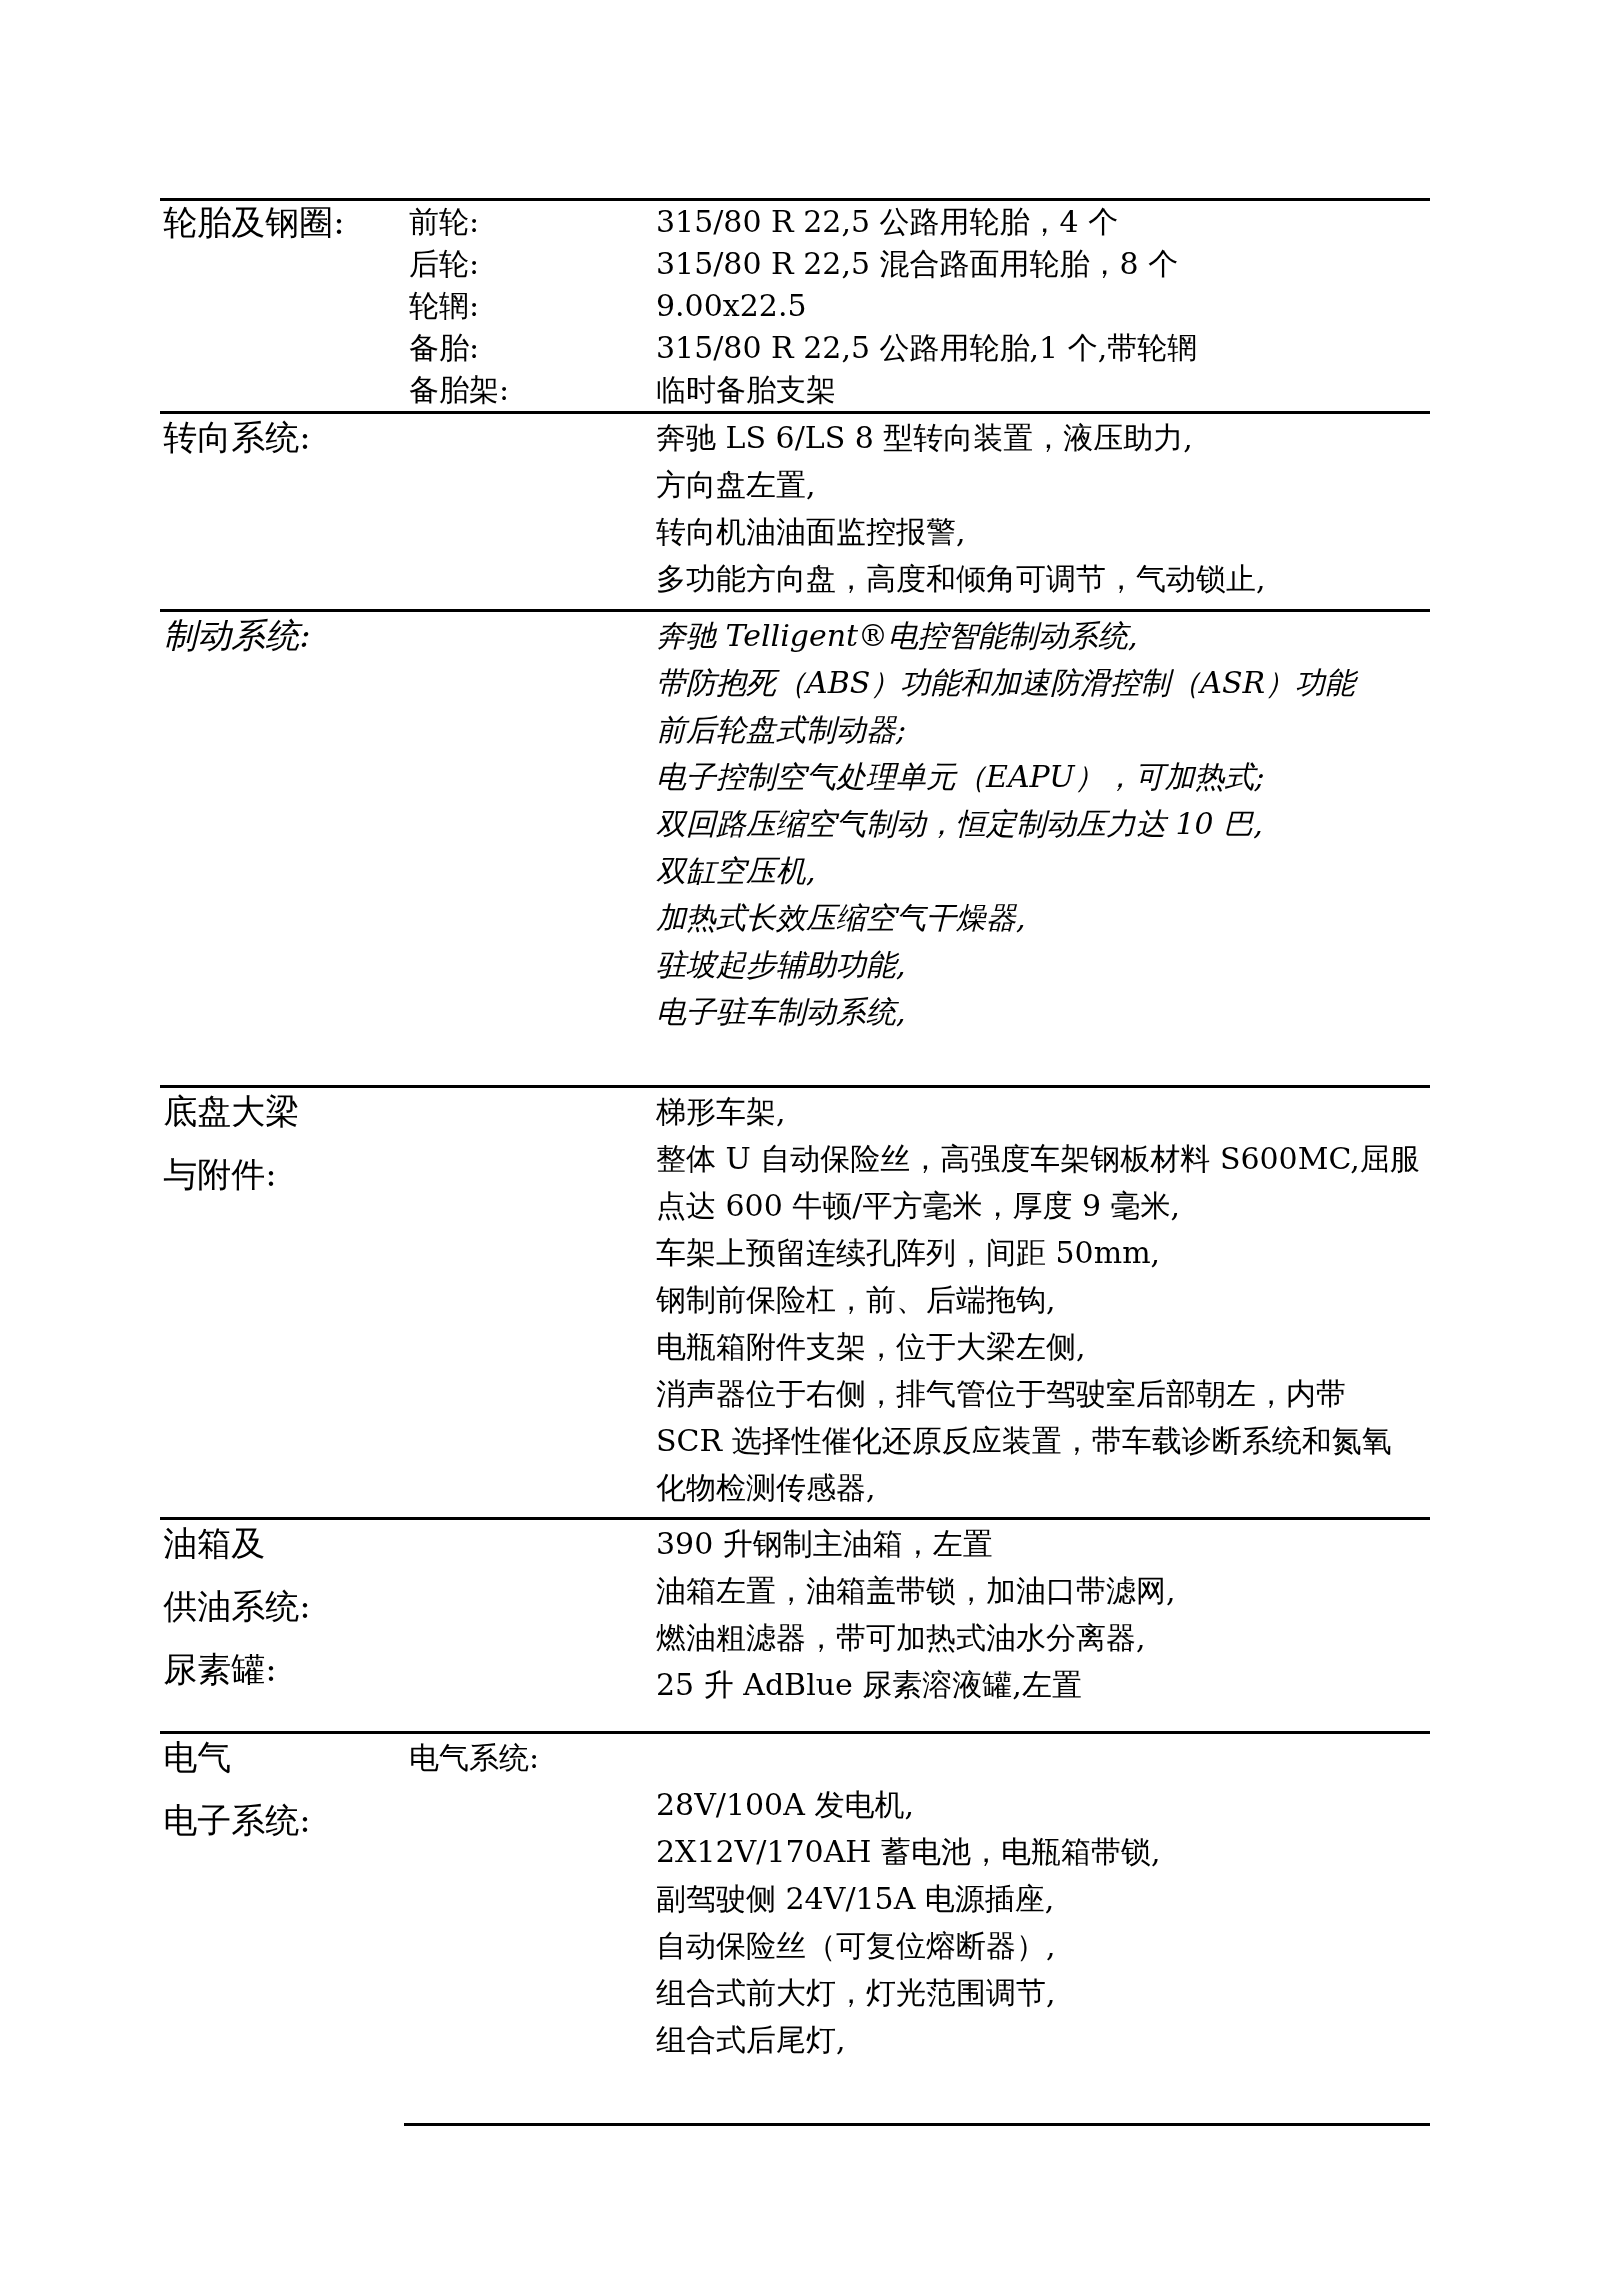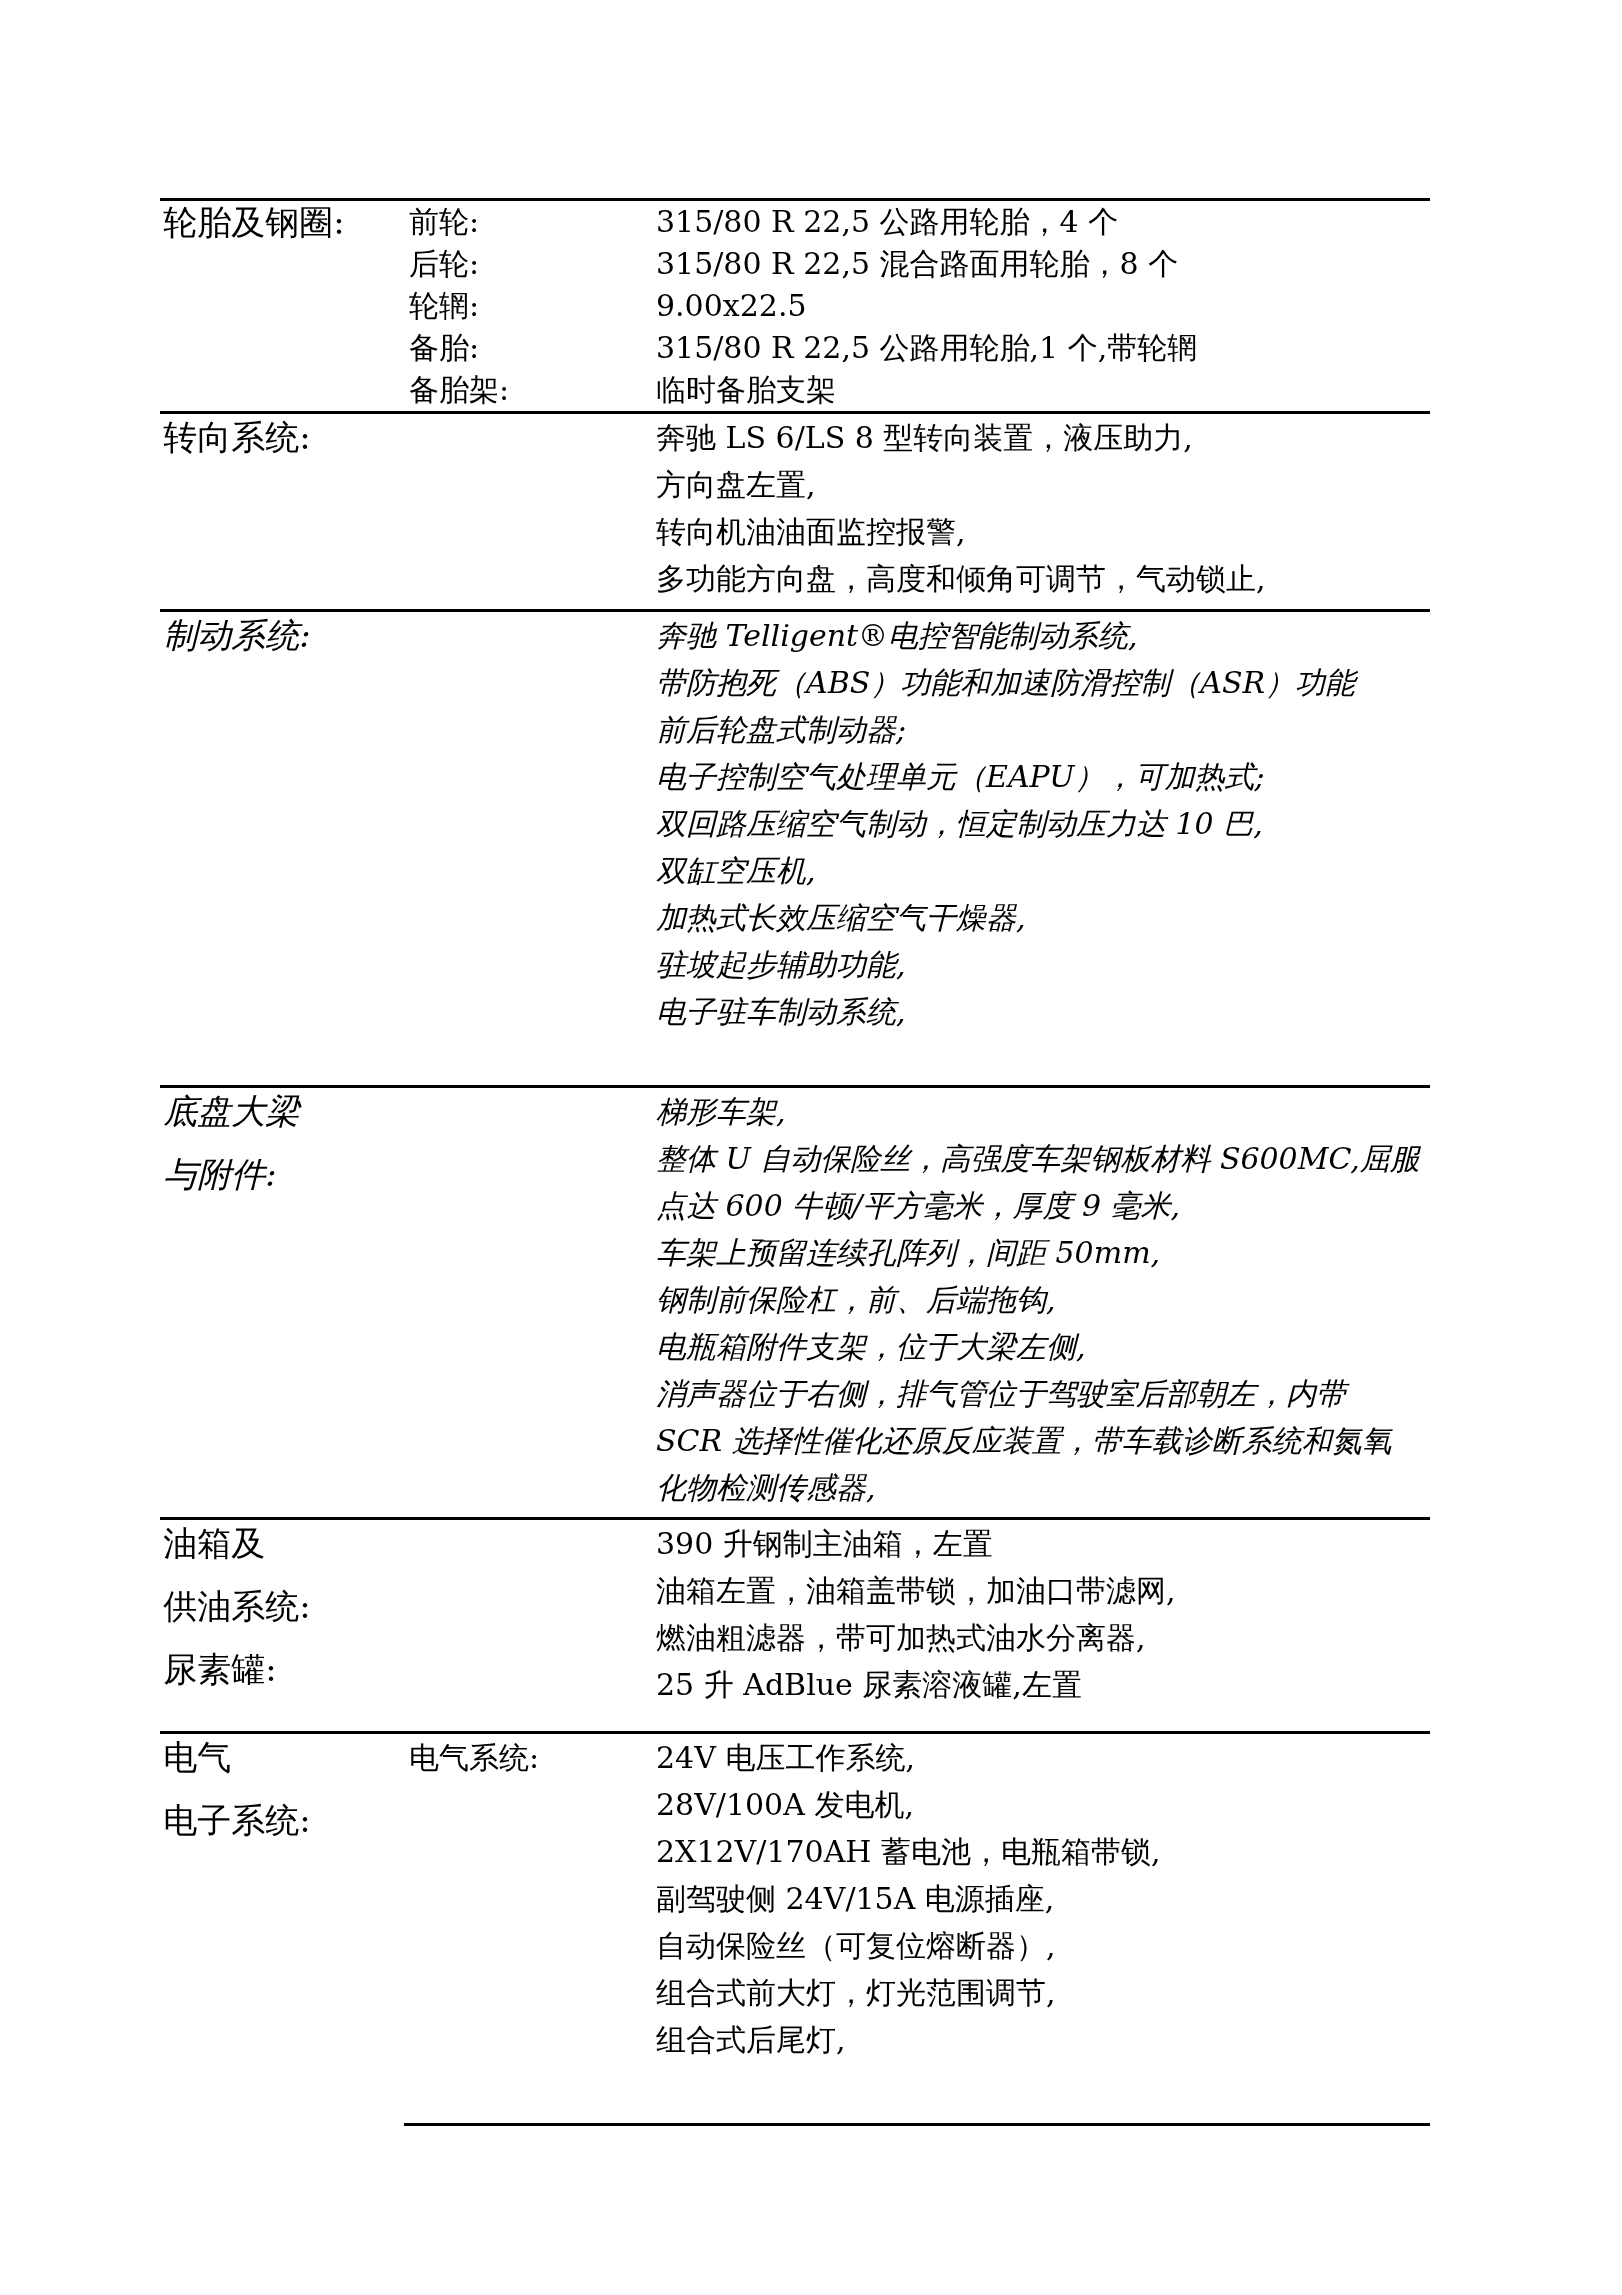--- a/index.html
+++ b/index.html
@@ -21,21 +21,21 @@
   }
   .section {
     display: flex;
     align-items: flex-start;
     border-top: 3.3px solid #000;
     box-sizing: border-box;
   }
   .section:nth-child(1) { min-height: 213px; }
   .section:nth-child(2) { min-height: 198px; }
   .section:nth-child(3) { min-height: 476px; font-style: italic; }
-  .section:nth-child(4) { min-height: 432px; font-style: italic; }
+  .section:nth-child(4) { min-height: 432px; }
   .section:nth-child(5) { min-height: 214px; }
   .section:nth-child(6) { min-height: 392px; }
 
   .label-col {
     width: 249px;
     box-sizing: border-box;
     padding-left: 3.3px;
     font-size: 34px;
     flex: none;
   }
@@ -242,21 +242,20 @@
         </div>
       </div>
       <div class="section">
         <div class="label-col">
           <div class="label-line">电气</div>
           <div class="label-line">电子系统:</div>
         </div>
         <div class="rows-wrap">
           <div class="row">
             <div class="sub-col">电气系统:</div>
-            <div class="value-col">24V 电压工作系统,</div>
           </div>
           <div class="row">
             <div class="sub-col"></div>
             <div class="value-col">28V/100A 发电机,</div>
           </div>
           <div class="row">
             <div class="sub-col"></div>
             <div class="value-col">2X12V/170AH 蓄电池，电瓶箱带锁,</div>
           </div>
           <div class="row">

